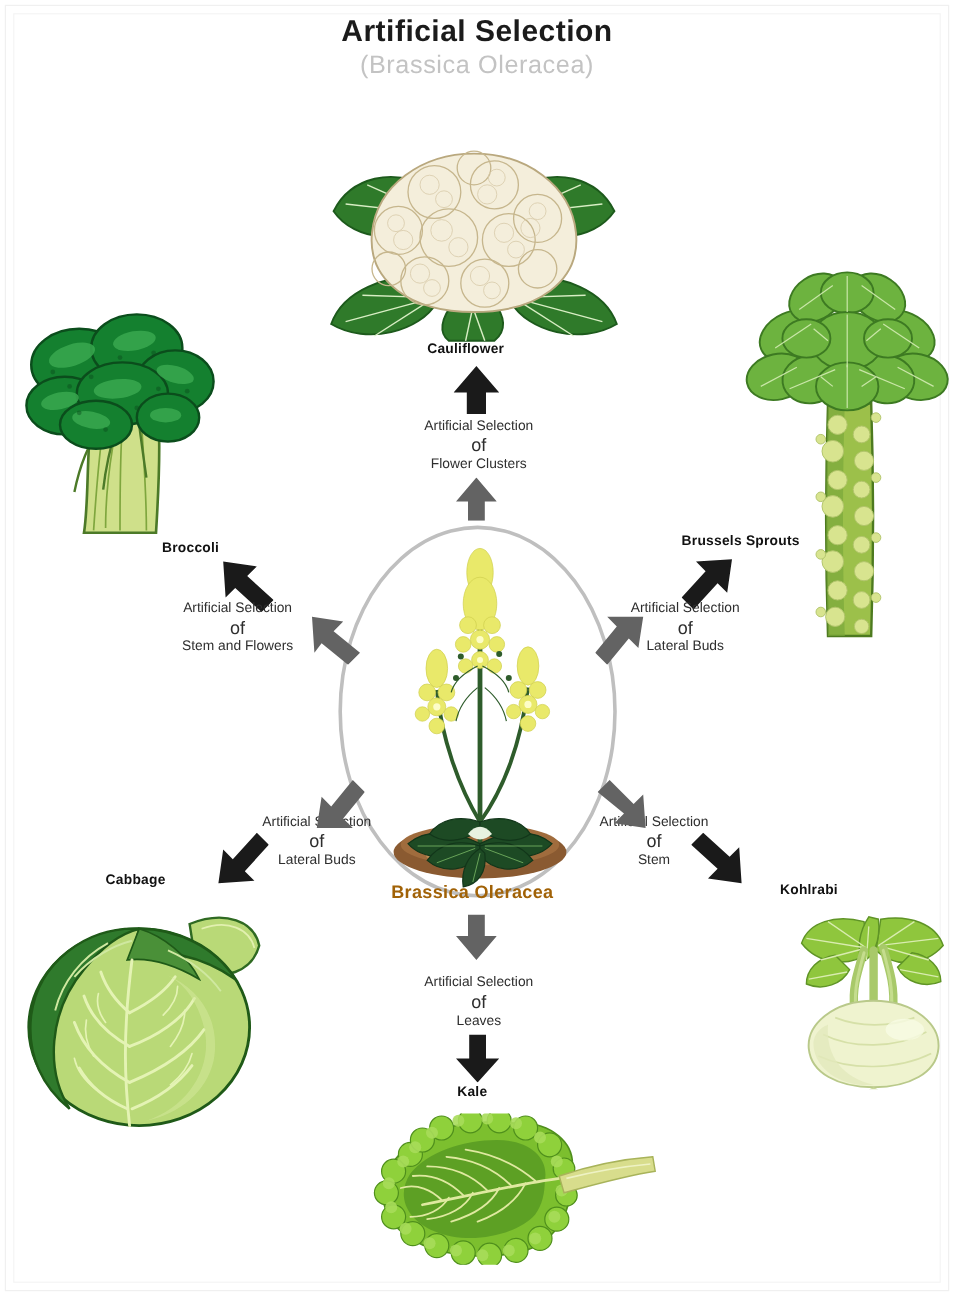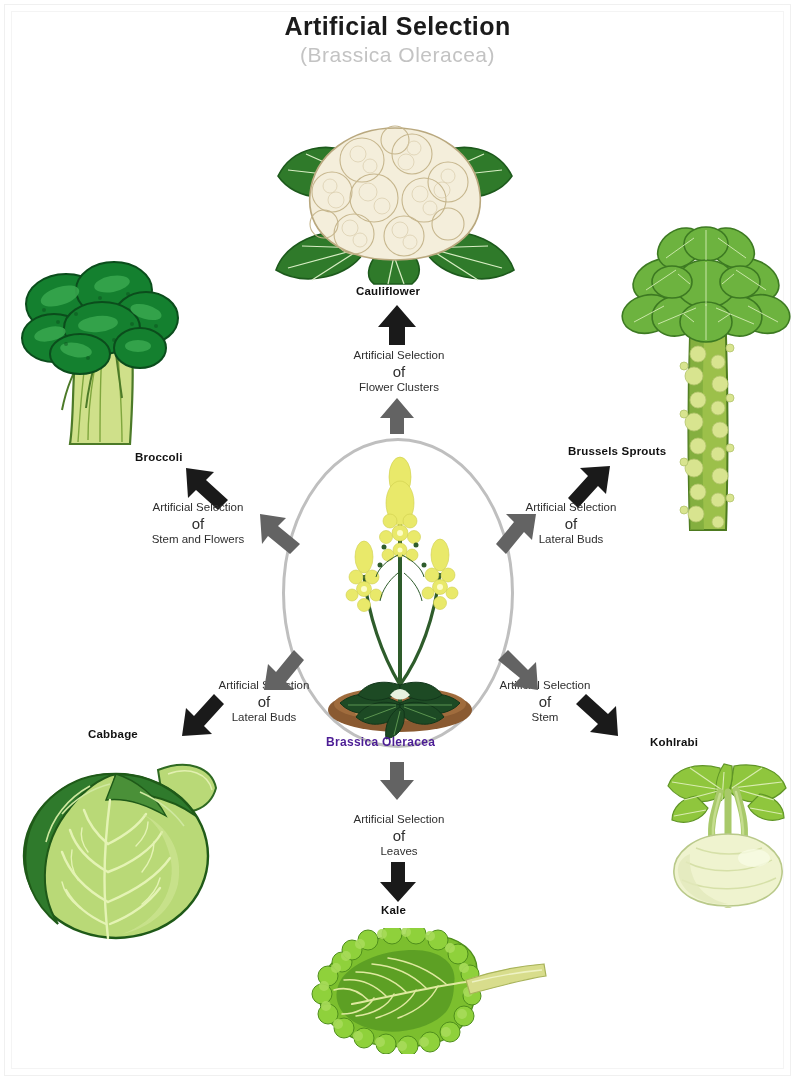--- a/index.html
+++ b/index.html
@@ -65,23 +65,23 @@
   .veg-label {
     position: absolute;
     font-size: 11.5px;
     font-weight: bold;
     color: #111111;
     letter-spacing: 0.2px;
     white-space: nowrap;
   }
   .center-label {
     position: absolute;
-    font-size: 12px;
+    font-size: 15px;
     font-weight: bold;
-    color: #4c1d95;
+    color: #a16207;
     letter-spacing: 0.3px;
     white-space: nowrap;
   }
   .sel-text {
     position: absolute;
     text-align: center;
     font-size: 11.5px;
     color: #2e2e2e;
     line-height: 1.35;
     white-space: nowrap;

